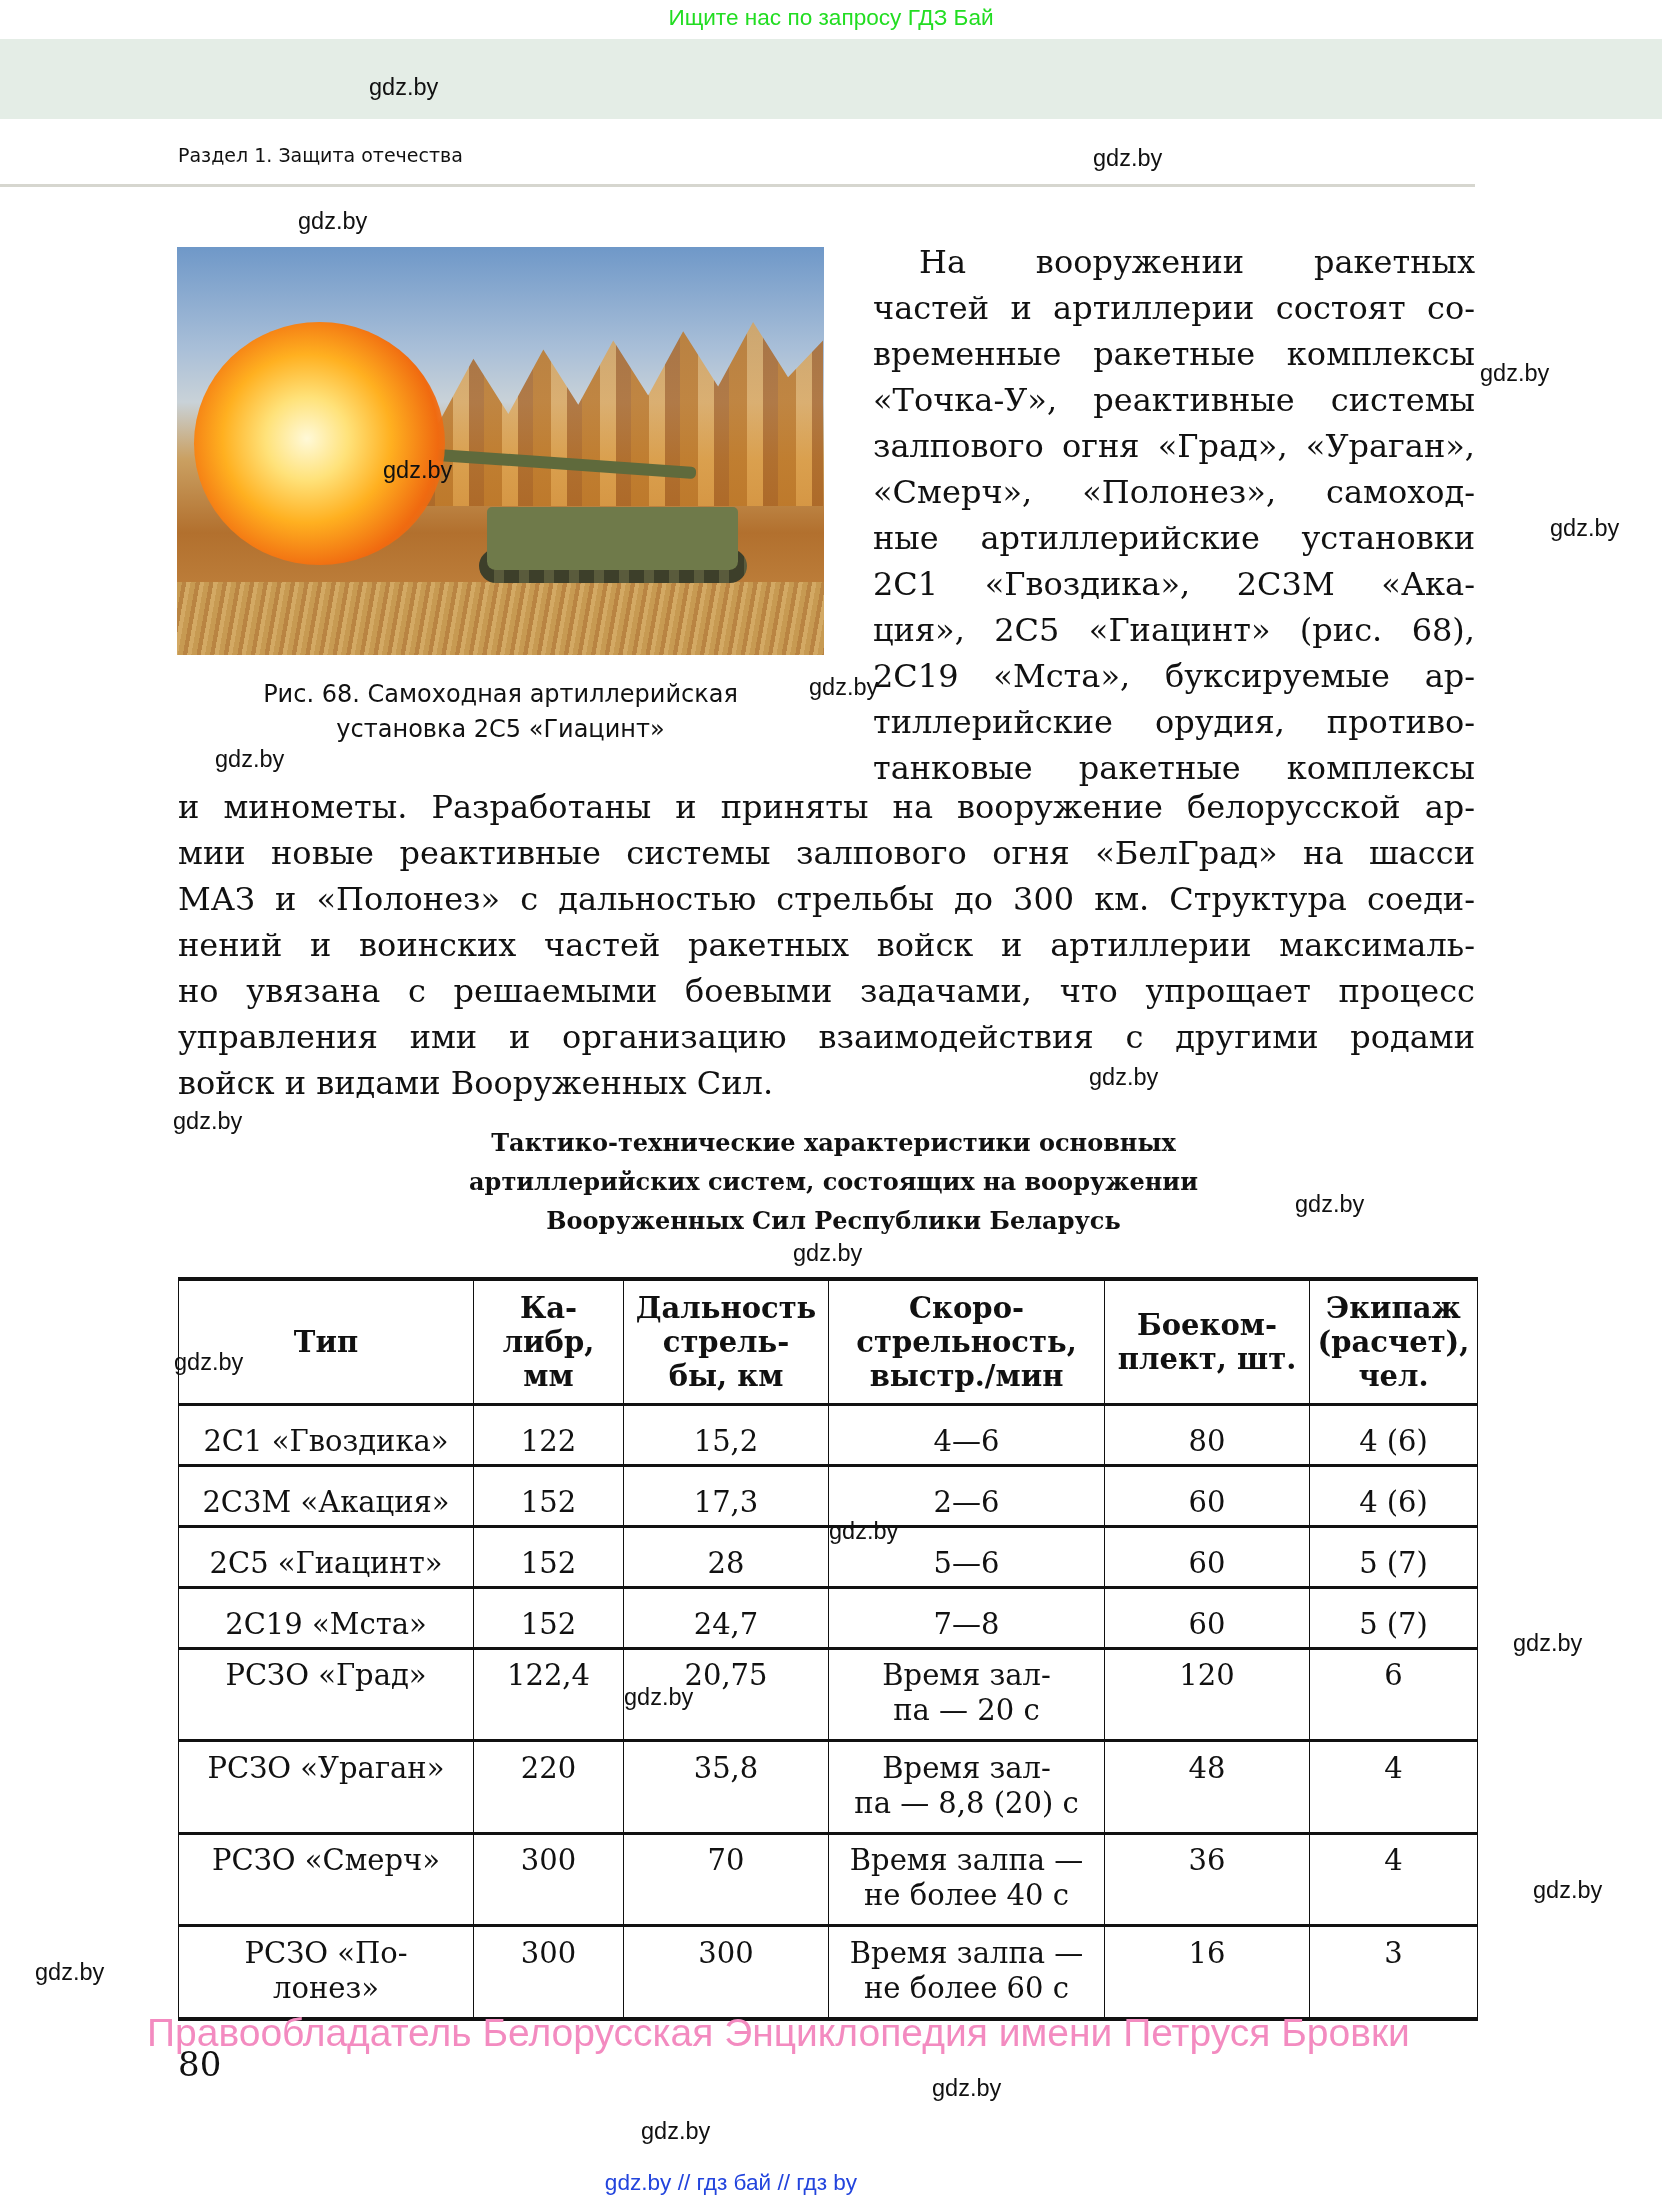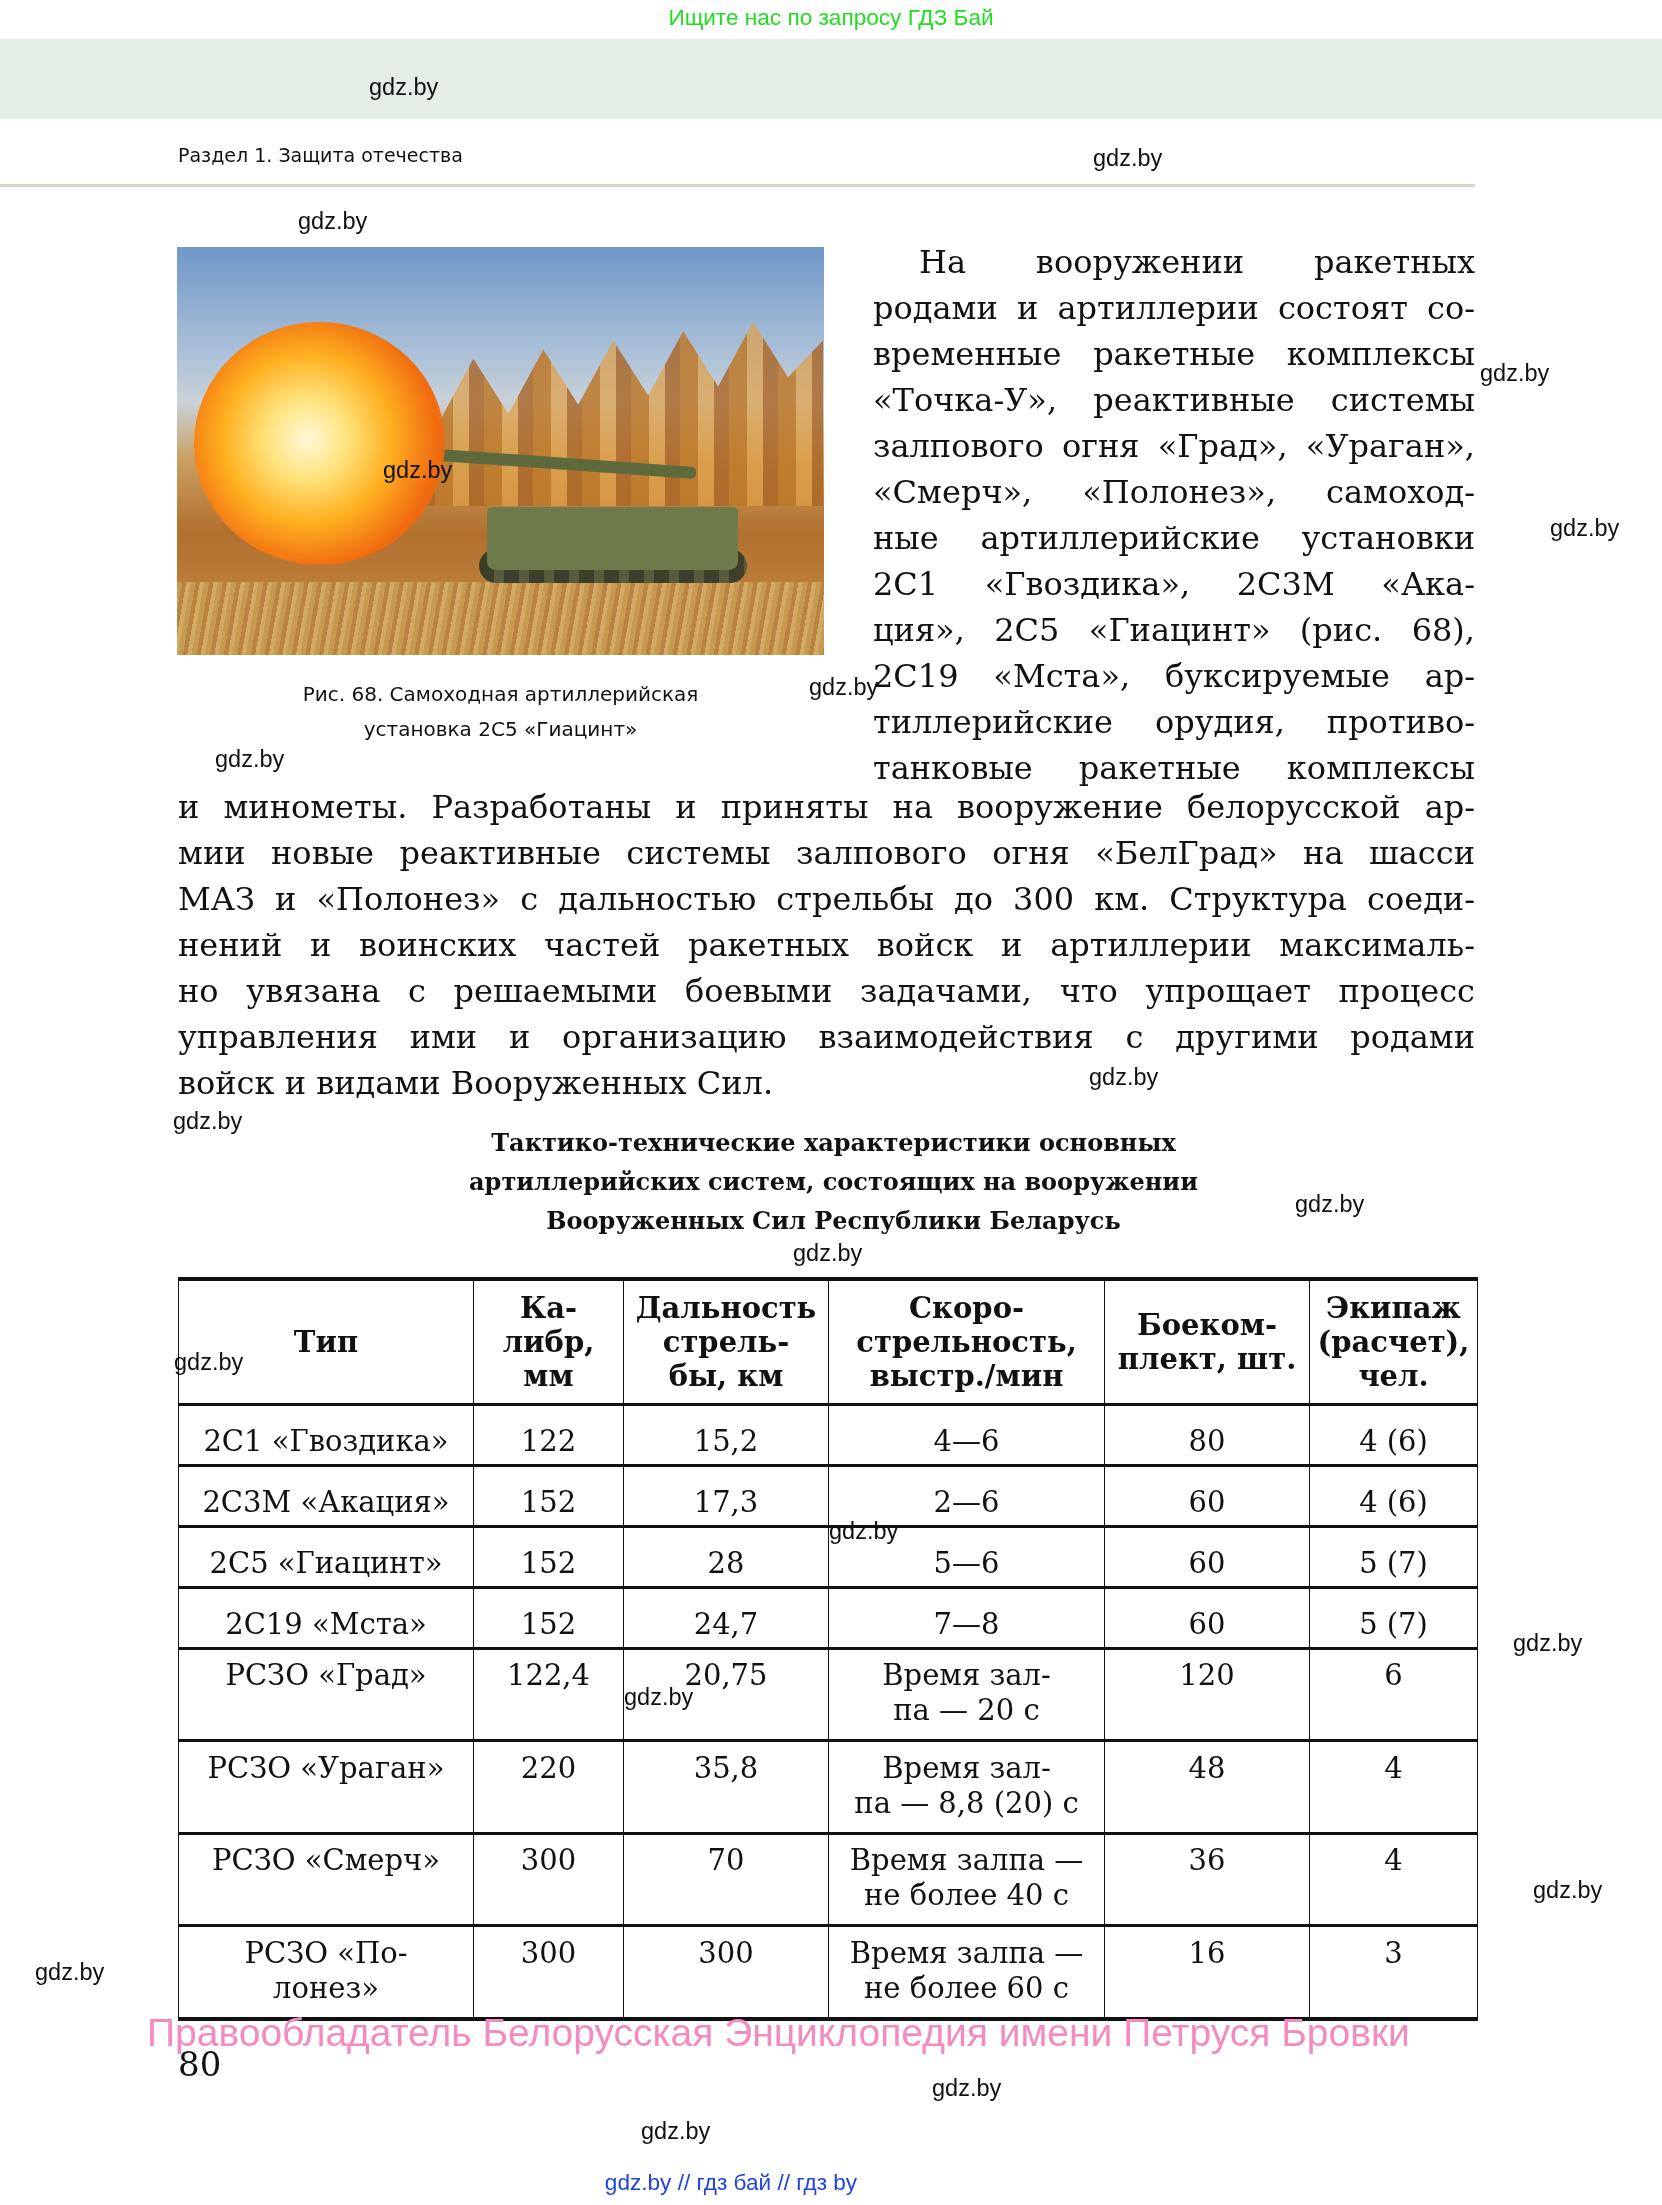--- a/index.html
+++ b/index.html
@@ -43,21 +43,21 @@
     background: repeating-linear-gradient(90deg, #3d3f2a 0 15px, #5a5b3c 15px 25px); border-radius: 17px;
   }
   .gun-barrel {
     position: absolute; left: 159px; top: 216px; width: 193px; height: 11.7px; background: #5f6a3c;
     transform: rotate(4deg); transform-origin: right center; border-radius: 5px;
   }
   .ground { position: absolute; left: 0; top: 335px; width: 647px; height: 73px;
     background: repeating-linear-gradient(100deg, #c79a52 0 5px, #b98442 5px 9.2px, #d3a964 9.2px 13.4px); }
   .caption {
     left: 177px; top: 677px; width: 647px; text-align: center;
-    font-family: "DejaVu Sans", "Liberation Sans", sans-serif; font-size: 20px; line-height: 35px; color: #111;
+    font-family: "DejaVu Sans", "Liberation Sans", sans-serif; font-size: 24px; line-height: 35px; color: #111;
   }
   .body-text { font-size: 32px; line-height: 46px; color: #111; text-align: justify; }
   .col-right { left: 873px; top: 239px; width: 602px; }
   .col-right .line, .col-full .line { display: block; text-align: justify; text-align-last: justify; white-space: nowrap; }
   .col-right .line.indent { padding-left: 46px; }
   .col-full { left: 178px; top: 784px; width: 1297px; }
   .col-full .line.last { text-align-last: left; }
   .table-title {
     left: 318px; top: 1123px; width: 1031px; text-align: center;
     font-weight: bold; font-size: 24px; line-height: 39px; color: #111;
@@ -99,21 +99,21 @@
   <div class="gun-barrel" style="left:251px; top:220px; width:268px;"></div>
   <div class="fireball"></div>
 </div>
 <div class="abs caption">
   <div>Рис. 68. Самоходная артиллерийская</div>
   <div>установка 2С5 «Гиацинт»</div>
 </div>
 
 <div class="abs body-text col-right">
   <span class="line indent">На вооружении ракетных</span>
-  <span class="line">родами и артиллерии состоят со-</span>
+  <span class="line">частей и артиллерии состоят со-</span>
   <span class="line">временные ракетные комплексы</span>
   <span class="line">«Точка-У», реактивные системы</span>
   <span class="line">залпового огня «Град», «Ураган»,</span>
   <span class="line">«Смерч», «Полонез», самоход-</span>
   <span class="line">ные артиллерийские установки</span>
   <span class="line">2С1 «Гвоздика», 2С3М «Ака-</span>
   <span class="line">ция», 2С5 «Гиацинт» (рис. 68),</span>
   <span class="line">2С19 «Мста», буксируемые ар-</span>
   <span class="line">тиллерийские орудия, противо-</span>
   <span class="line">танковые ракетные комплексы</span>

